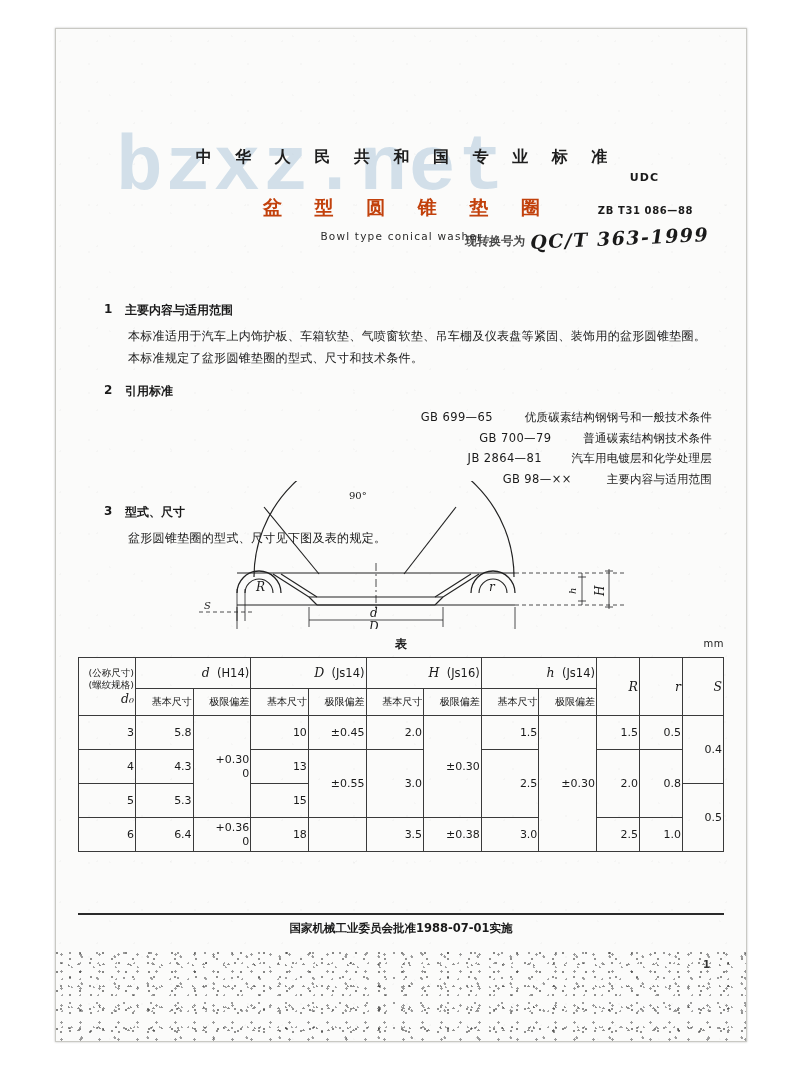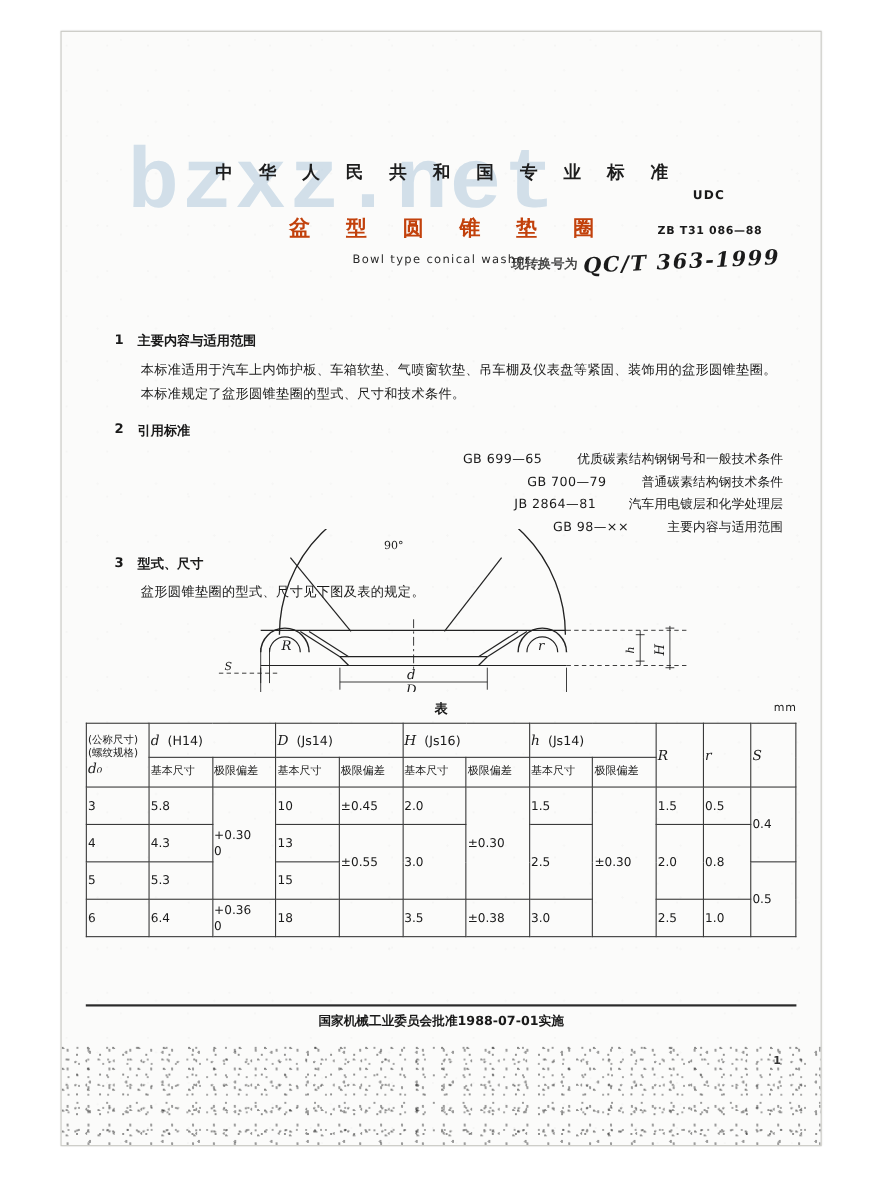--- a/index.html
+++ b/index.html
@@ -87,21 +87,21 @@
   }
   .tbl-unit{
     position:absolute;right:22px;top:609px;font-size:10px;letter-spacing:.5px;
   }
   .tbl-wrap{position:absolute;left:22px;top:628px;width:646px;}
   table.spec{
     border-collapse:collapse;width:100%;
     font-size:10.5px;
   }
   table.spec th,table.spec td{
-    border:1px solid #3a3a3a;text-align:left;vertical-align:middle;
+    border:1px solid #3a3a3a;text-align:right;vertical-align:middle;
     padding:2px 1px;font-weight:normal;line-height:1.25;
   }
   table.spec th{font-weight:normal;}
   .th-main{height:26px;font-size:11.5px;}
   .th-sub{height:22px;font-size:10px;}
   .sym{font-family:"DejaVu Serif","Liberation Serif",serif;font-style:italic;font-size:12.5px;}
   .lead-col{font-size:9.5px;line-height:1.35;padding:2px 2px;}
   table.spec tbody td{height:29px;font-size:11px;}
   
   .foot-rule{position:absolute;left:22px;right:22px;top:884px;border-top:2px solid #2a2a2a;}

